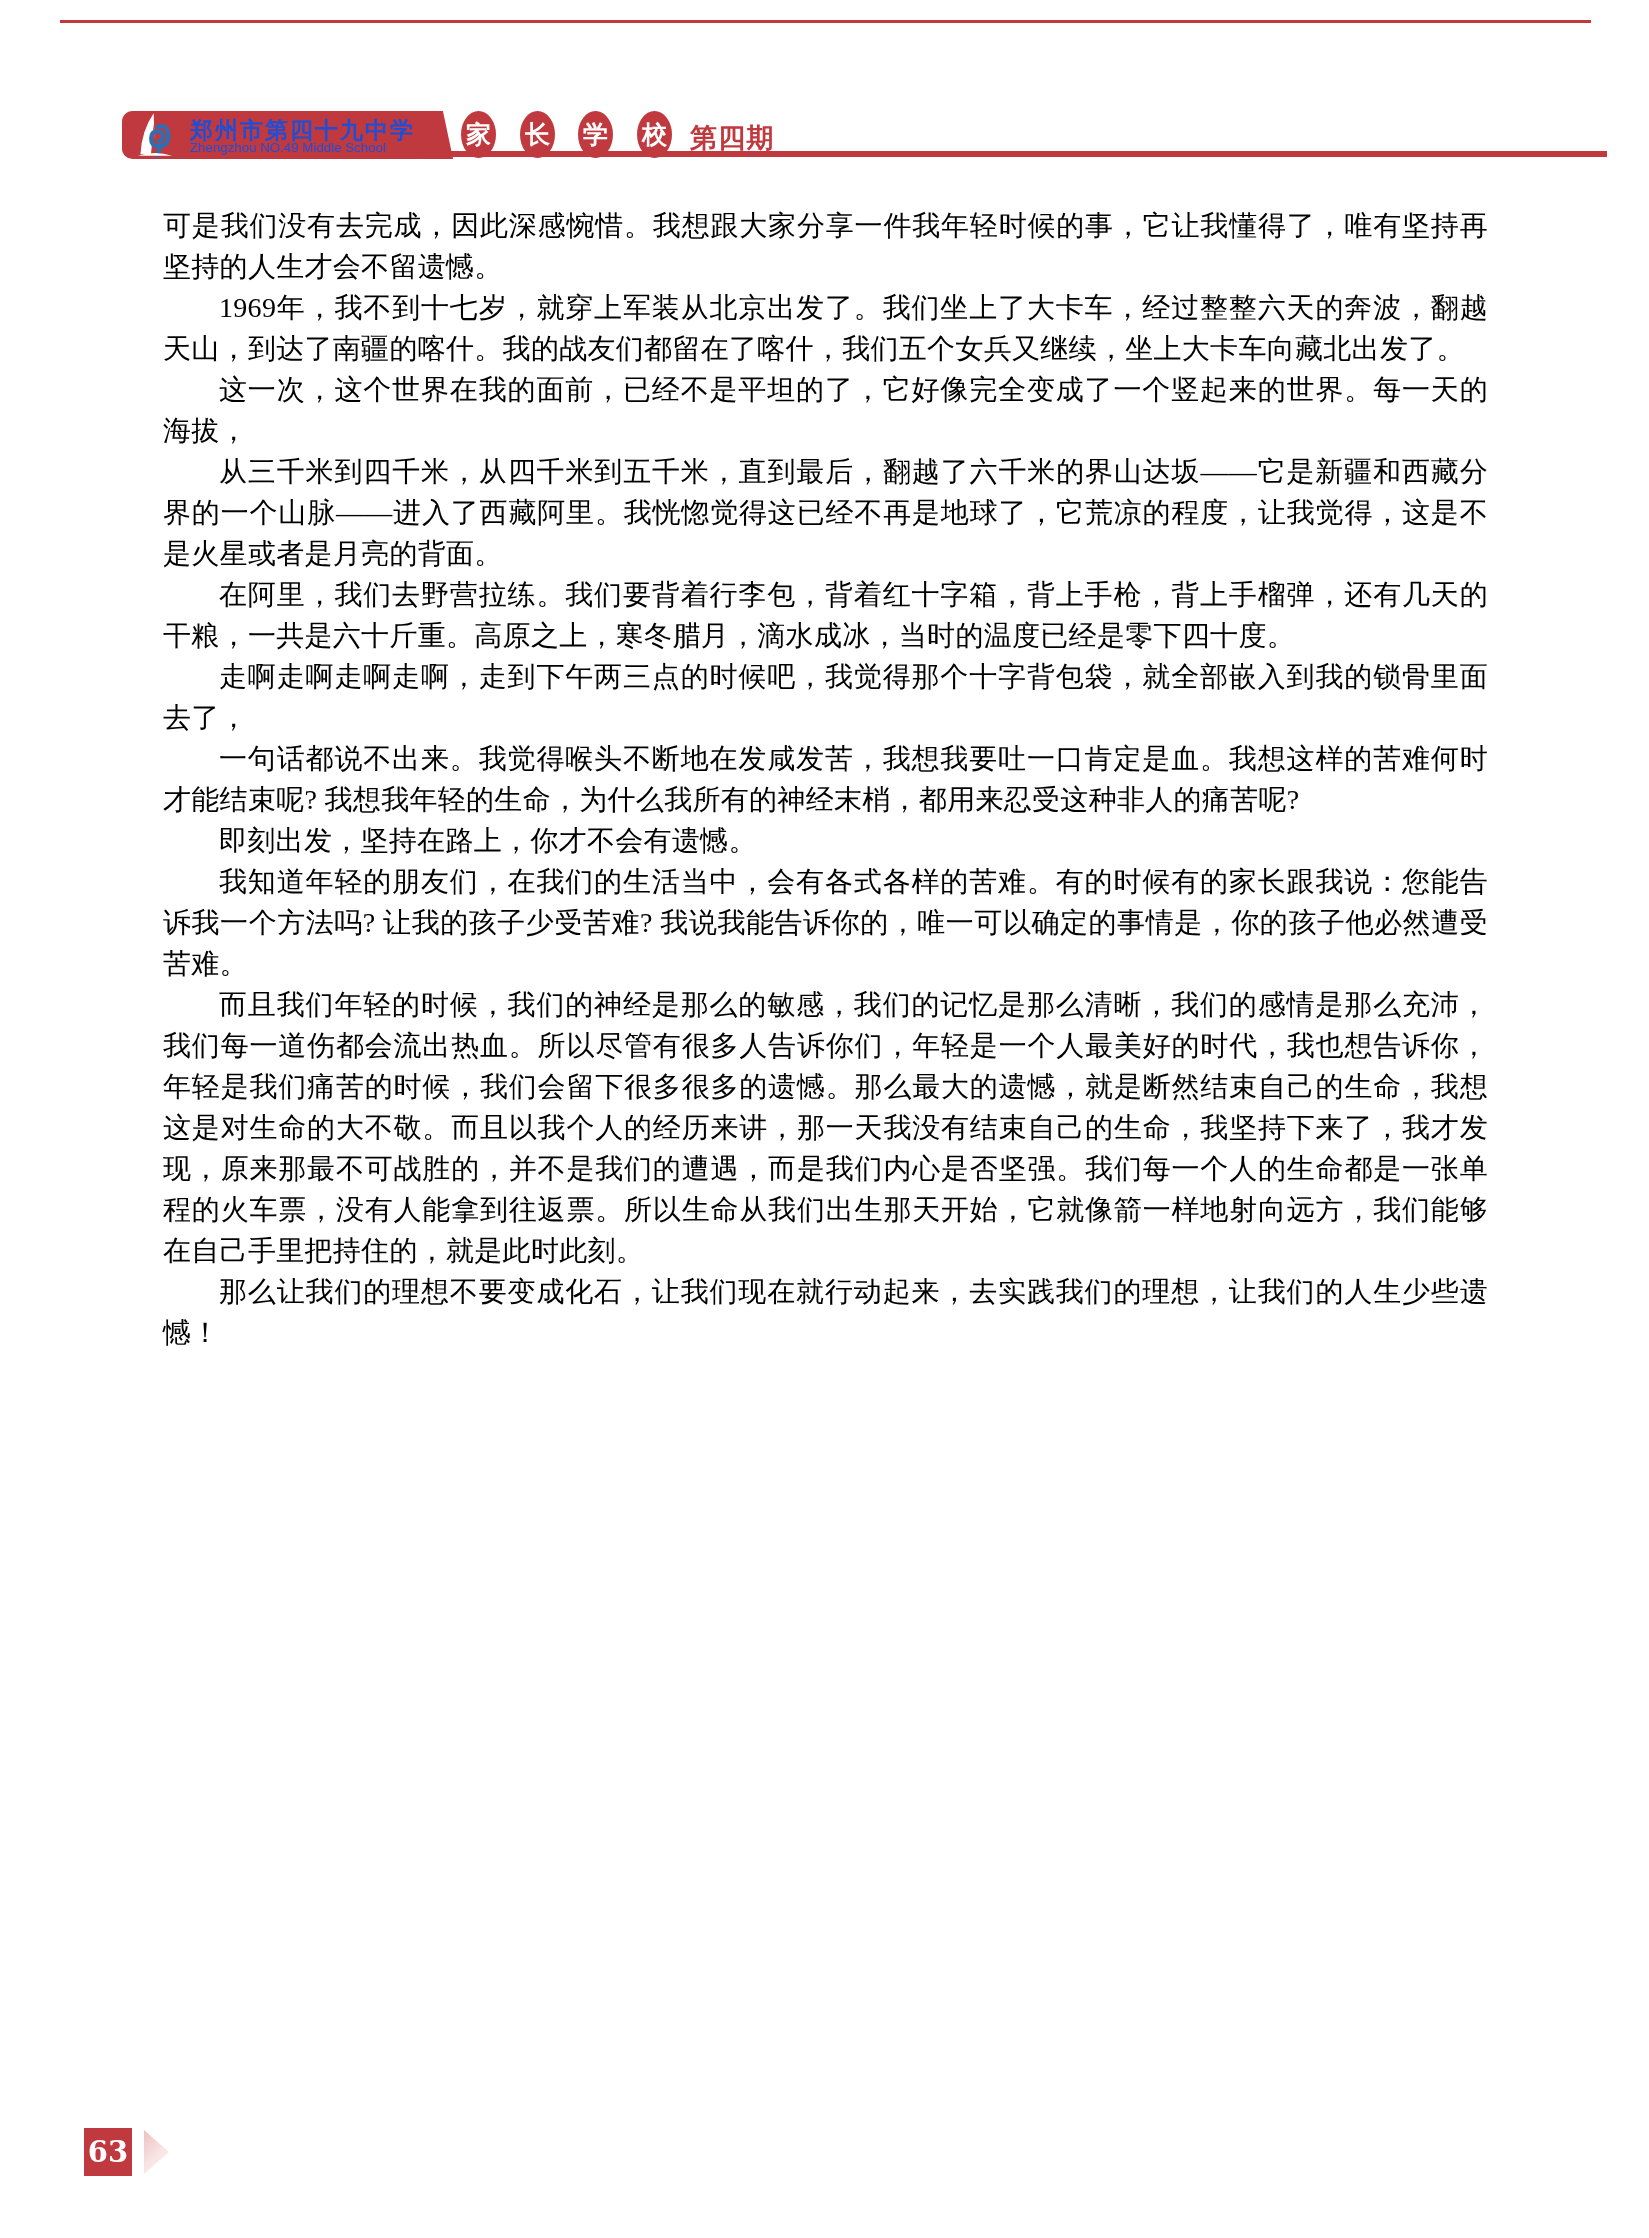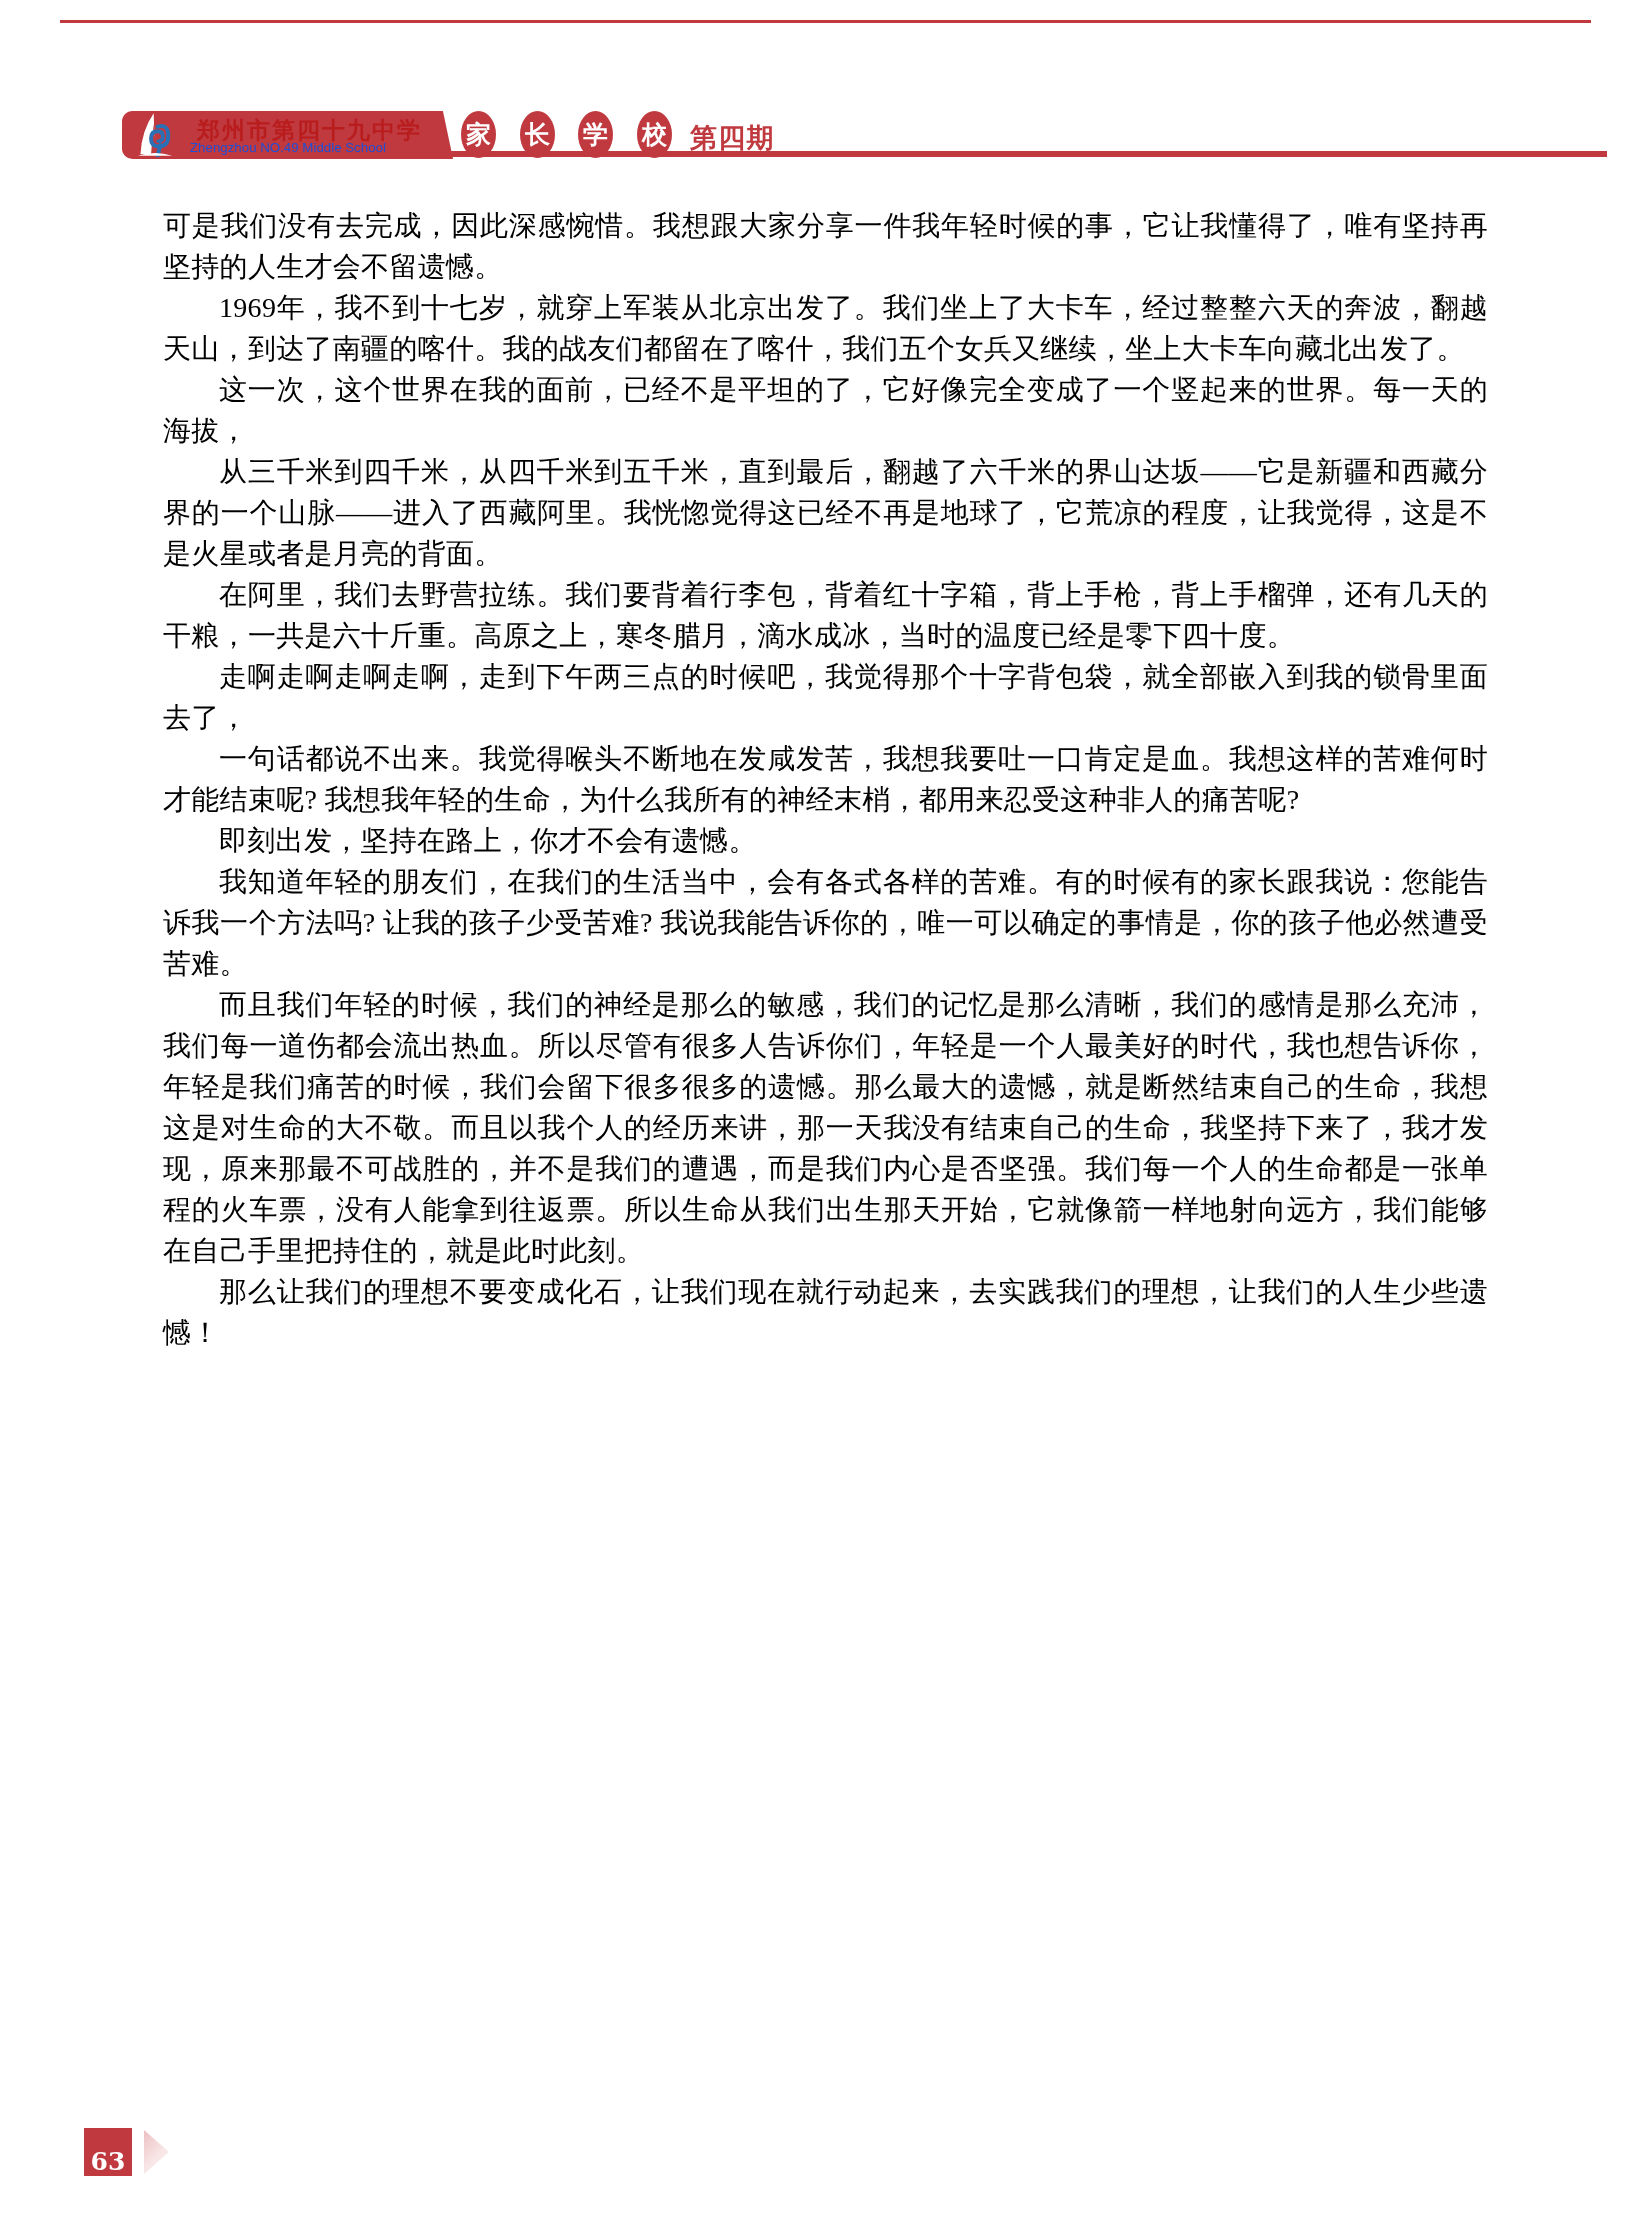--- a/index.html
+++ b/index.html
@@ -46,27 +46,26 @@
   }
   .logo-wrap{
     position:absolute;
     left:9.3px; top:1.3px;
     width:48px; height:45px;
   }
   .school-cn{
     position:absolute;
     left:68px; top:4px;
     width:239px;
-    color:#b91c1c;
+    color:#1d4ed8;
     font-family:"Liberation Sans", sans-serif;
     font-weight:bold;
     font-size:23px;
     letter-spacing:2px;
     white-space:nowrap;
-    margin-left:7px;
   }
   .school-en{
     position:absolute;
     left:68px; top:29px;
     width:239px;
     color:#1d4ed8;
     font-family:"Liberation Sans", sans-serif;
     font-size:13.3px;
     white-space:nowrap;
   }
@@ -114,26 +113,26 @@
   }
   .article p{margin:0;}
   .article p.indent{text-indent:2em;}
   
   .page-num{
     position:absolute;
     left:84px; top:2128px;
     width:48px; height:48px;
     background:#c0393f;
     display:flex;
-    align-items:flex-end;
+    align-items:center;
     justify-content:center;
     color:#ffffff;
     font-family:"DejaVu Serif", serif;
     font-weight:bold;
-    font-size:25px;
+    font-size:29px;
   }
   .page-num-arrow{
     position:absolute;
     left:144px; top:2130px;
     width:25px; height:44px;
     background:linear-gradient(135deg,#edbfc1 0%,#f8e4e4 55%,#fdf8f8 100%);
     clip-path:polygon(0 0, 100% 50%, 0 100%);
   }
 </style>
 </head>

